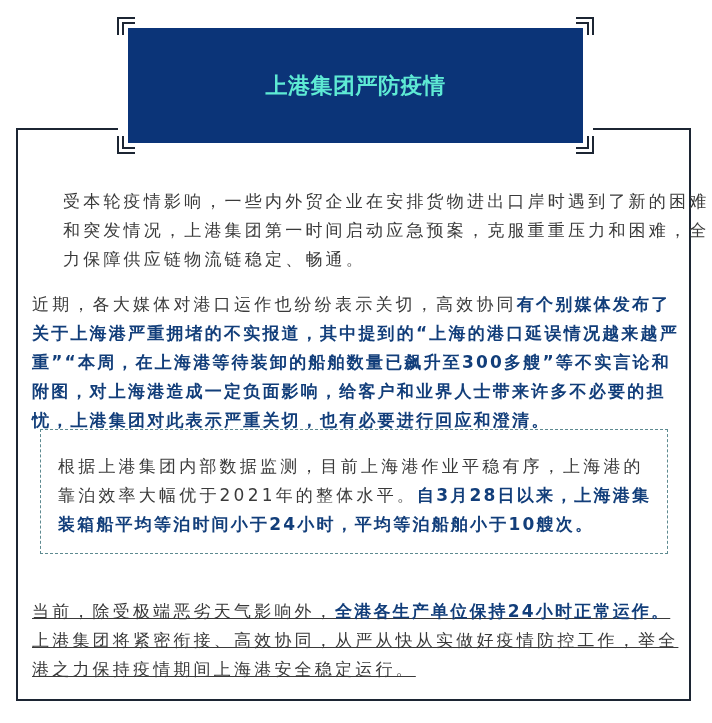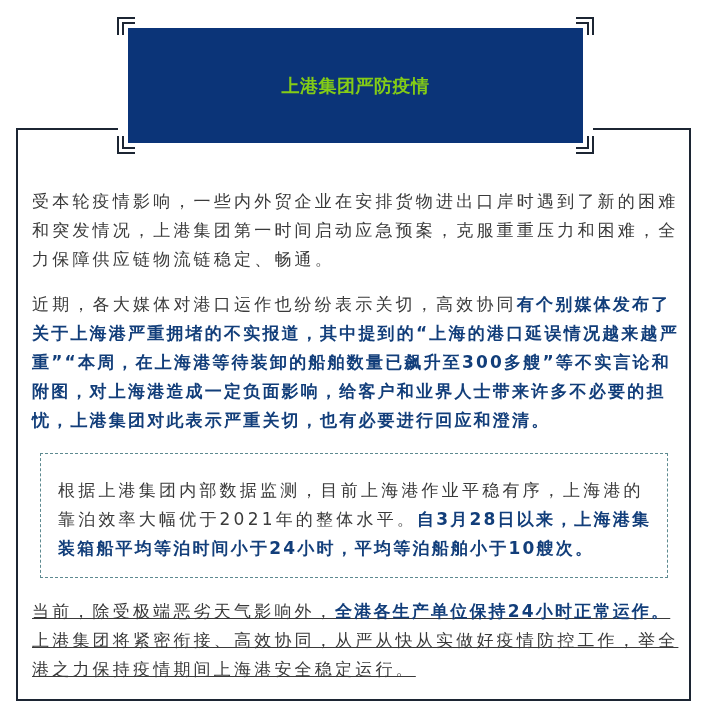--- a/index.html
+++ b/index.html
@@ -32,23 +32,23 @@
       width: 455px;
       height: 115px;
       background: #0b3478;
       z-index: 2;
       display: flex;
       flex-direction: column;
       align-items: center;
       justify-content: center;
     }
     .title-line {
-      color: #84cc16;
+      color: #5eead4;
       font-weight: bold;
-      font-size: 18px;
+      font-size: 22px;
       line-height: 32px;
       letter-spacing: 0.5px;
     }
     .title-gap {
       position: absolute;
       left: 118px;
       top: 120px;
       width: 475px;
       height: 20px;
       background: #ffffff;
@@ -75,21 +75,21 @@
       margin: 0;
     }
     .hl {
       color: #123e7a;
       font-weight: bold;
       letter-spacing: 2.2px;
     }
     .dashed-box {
       position: absolute;
       left: 40px;
-      top: 453px;
+      top: 429px;
       width: 628px;
       height: 125px;
       border: 1.5px dashed #5d8a90;
       box-sizing: border-box;
     }
     .dashed-box .p {
       left: 17px;
       top: 22px;
       width: 600px;
     }
@@ -126,21 +126,21 @@
   <span style="left:5px; bottom:5px; width:13px; height:2px;"></span>
 </div>
 
 <div class="bracket" style="left:576px; top:136px;">
   <span style="right:0; bottom:0; width:2px; height:18px;"></span>
   <span style="right:0; bottom:0; width:18px; height:2px;"></span>
   <span style="right:5px; bottom:5px; width:2px; height:13px;"></span>
   <span style="right:5px; bottom:5px; width:13px; height:2px;"></span>
 </div>
 
-<p class="p" style="top:187px;">
+<p class="p" style="top:187px;margin-left:31px;">
   <span>受本轮疫情影响，一些内外贸企业在安排货物进出口岸时遇到了新的困难和突发情况，上港集团第一时间启动应急预案，克服重重压力和困难，全力保障供应链物流链稳定、畅通。</span>
 </p>
 
 <p class="p" style="top:290px;">
   <span>近期，各大媒体对港口运作也纷纷表示关切，高效协同</span><span class="hl">有个别媒体发布了关于上海港严重拥堵的不实报道，其中提到的“上海的港口延误情况越来越严重”“本周，在上海港等待装卸的船舶数量已飙升至300多艘”等不实言论和附图，对上海港造成一定负面影响，给客户和业界人士带来许多不必要的担忧，上港集团对此表示严重关切，也有必要进行回应和澄清。</span>
 </p>
 
 <div class="dashed-box">
   <p class="p">
     <span>根据上港集团内部数据监测，目前上海港作业平稳有序，上海港的靠泊效率大幅优于2021年的整体水平。</span><span class="hl">自3月28日以来，上海港集装箱船平均等泊时间小于24小时，平均等泊船舶小于10艘次。</span>

